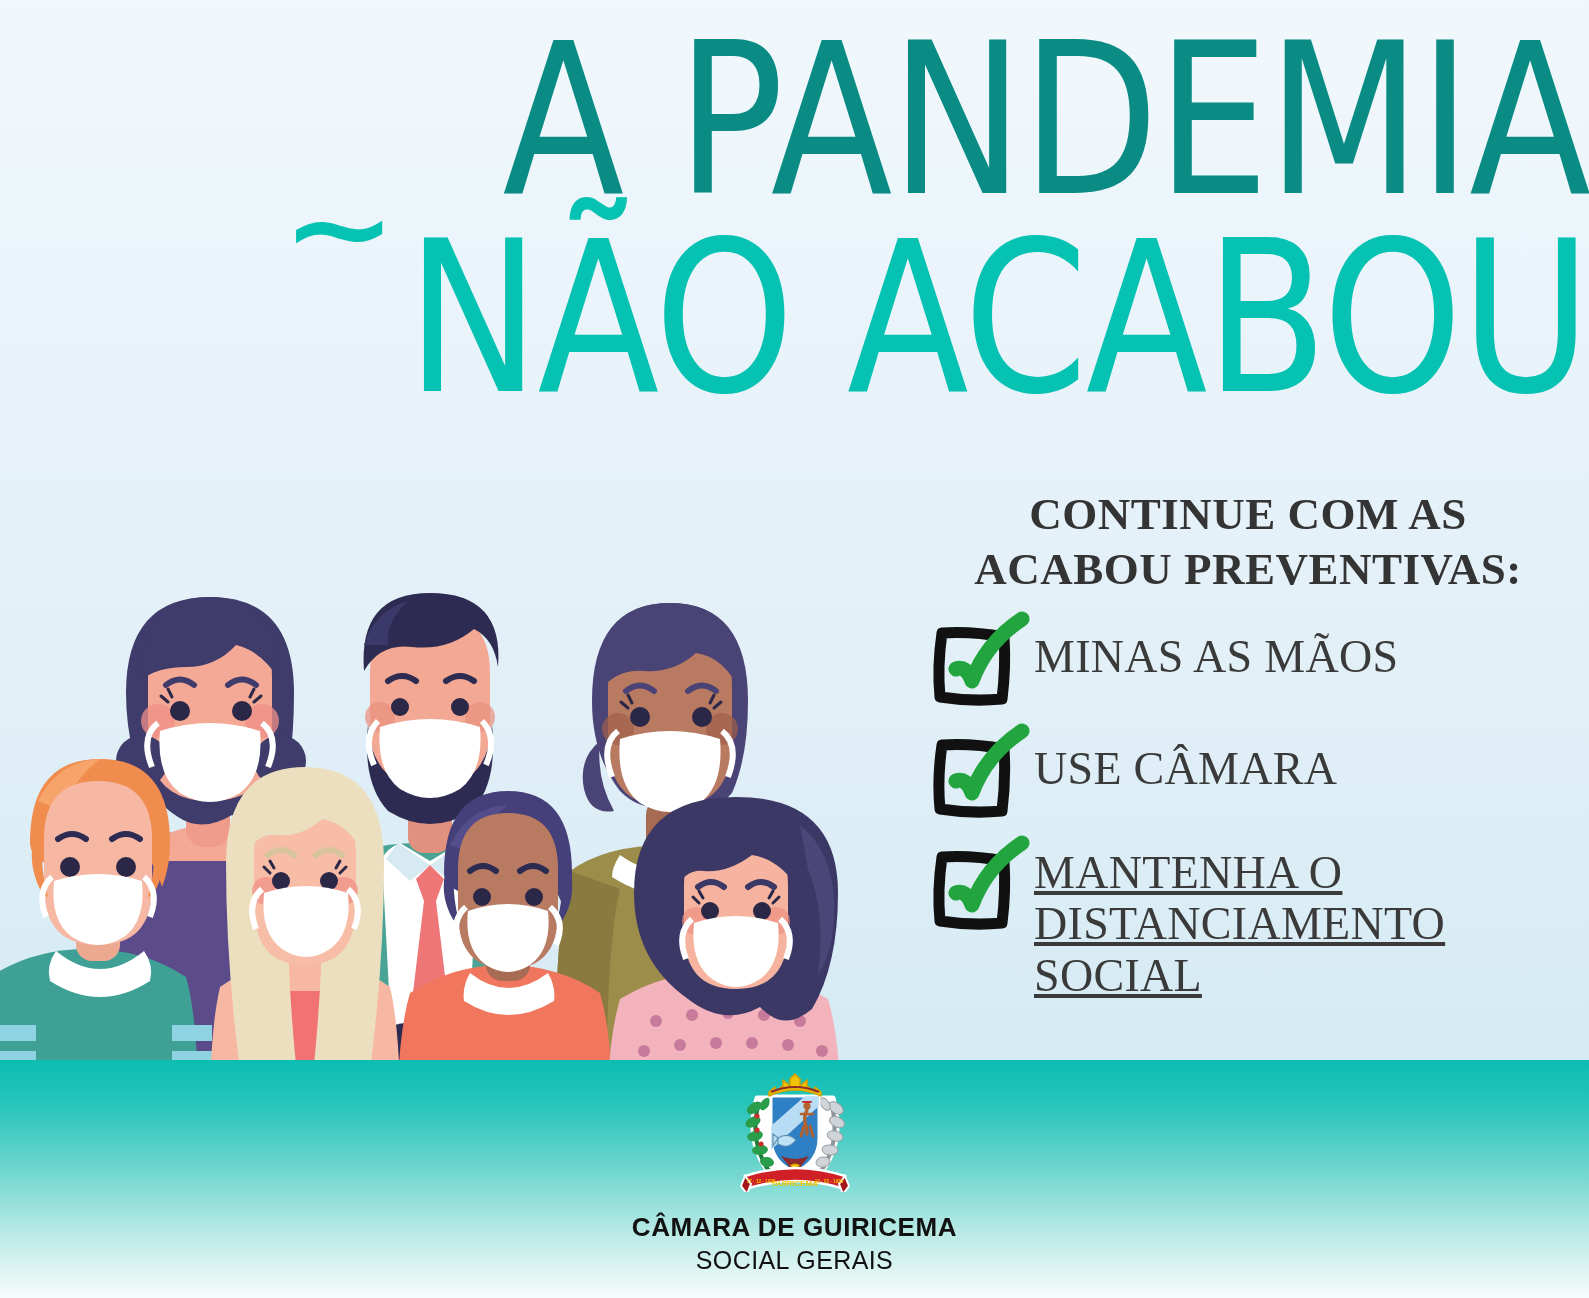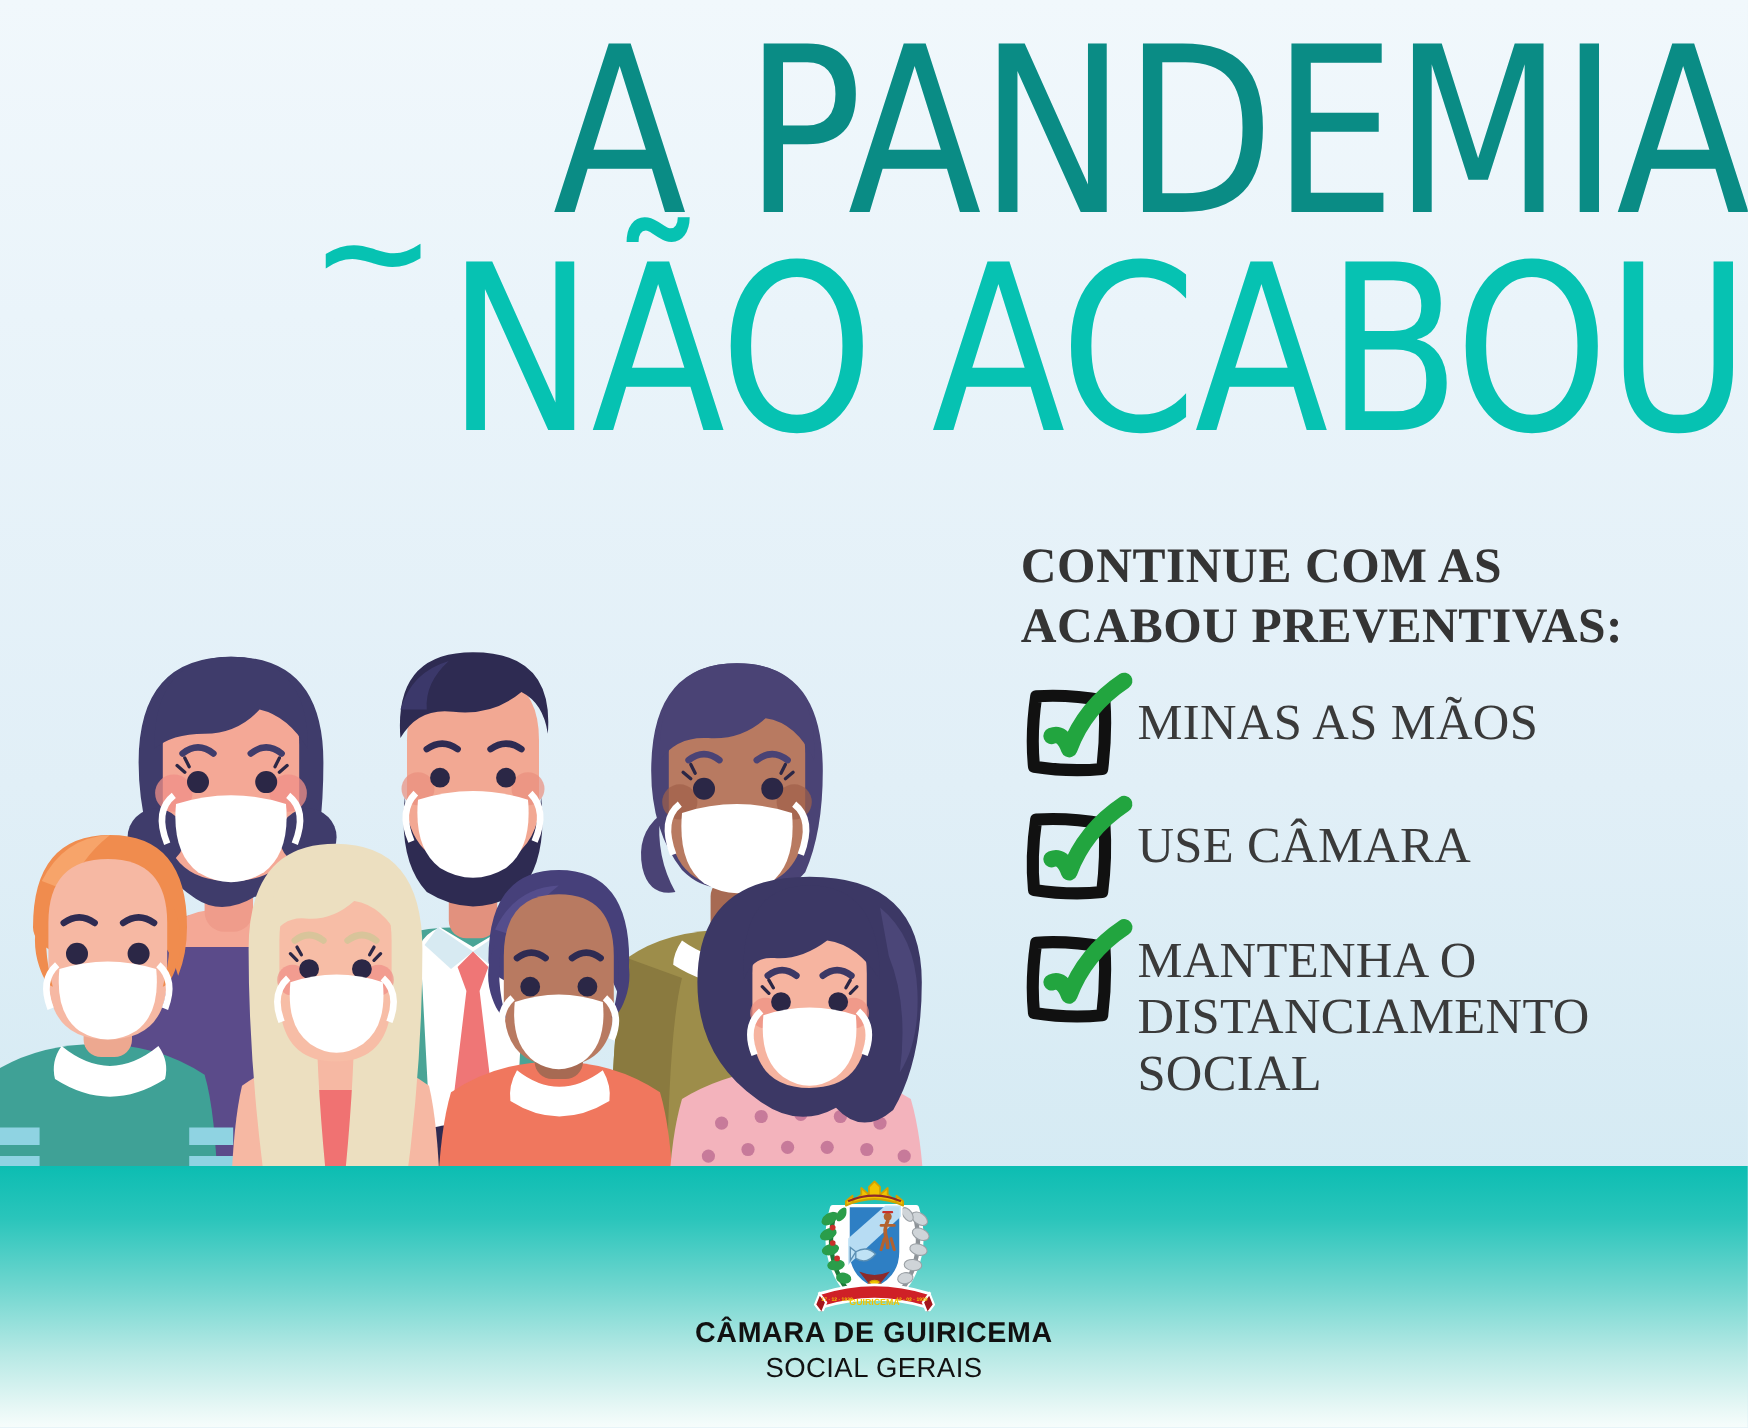--- a/index.html
+++ b/index.html
@@ -60,21 +60,21 @@
   
   #checklist-block{
     position:absolute;left:928px;top:487px;width:640px;
   }
   .checklist-heading{
     font-family:"Liberation Serif", serif;
     font-weight:700;
     font-size:45px;
     line-height:1.22;
     color:#343434;
-    text-align:left;
+    text-align:center;
     letter-spacing:0.5px;
     margin:0 0 4px 0;
   }
   .check-item{
     display:flex;align-items:flex-start;
     margin-top:18px;
   }
   .check-item:first-of-type{margin-top:12px;}
   .checkbox-icon{
     flex:0 0 auto;width:94px;height:92px;margin-right:12px;margin-top:2px;
@@ -82,39 +82,39 @@
   .checkbox-icon svg{display:block;width:94px;height:92px;overflow:visible;}
   .check-label{
     font-family:"Liberation Serif", serif;
     font-weight:400;
     font-size:46px;
     line-height:1.12;
     color:#3a3a3a;
     letter-spacing:0.3px;
     padding-top:16px;
   }
-  .check-item.multiline .check-label{padding-top:8px;}
+  .check-item.multiline .check-label{padding-top:8px;text-decoration:underline;}
 
   
   #footer{
     position:absolute;left:0;bottom:0;width:1589px;height:238px;
     background:linear-gradient(180deg,#0cbdb2 0%,#2ac5bb 20%,#6fd6cf 46%,#b7e9e5 72%,#e6f7f5 92%,#f7fdfc 100%);
     text-align:center;
   }
   #crest{
     margin:12px auto 0 auto;width:132px;height:120px;
   }
   #crest svg{display:block;width:132px;height:120px;}
   .footer-title{
     font-family:"Liberation Sans", sans-serif;
     font-weight:700;
     font-size:26px;
     letter-spacing:0.6px;
     color:#111111;
-    margin-top:4px;
+    margin-top:20px;
   }
   .footer-subtitle{
     font-family:"Liberation Sans", sans-serif;
     font-weight:400;
     font-size:25px;
     letter-spacing:0.4px;
     color:#111111;
     margin-top:3px;
   }
 </style>

